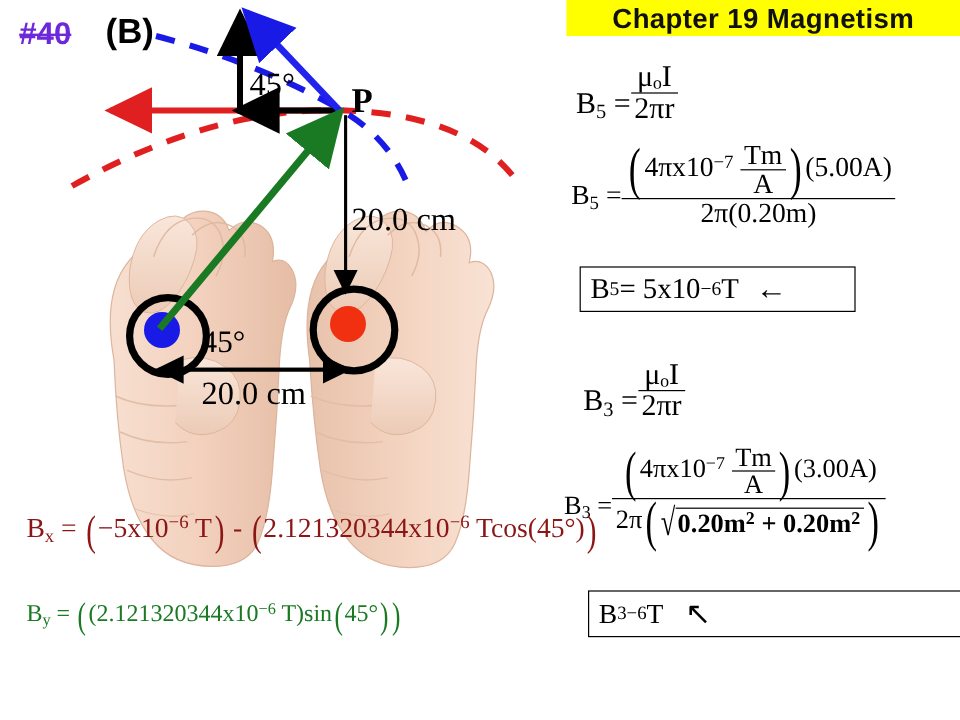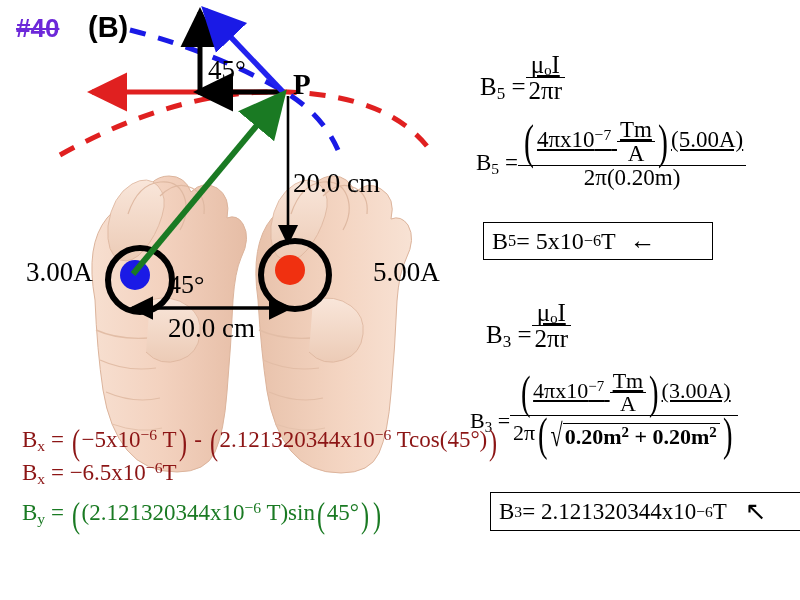--- a/index.html
+++ b/index.html
@@ -70,21 +70,21 @@
   }
   .math sub { font-size: 0.68em; vertical-align: -0.25em; }
   .math sup { font-size: 0.68em; vertical-align: 0.45em; }
 
   
   .frac {
     display: inline-block;
     vertical-align: middle;
     text-align: center;
   }
-  .frac .num { display: block; padding: 0 3px; text-decoration: underline; }
+  .frac .num { display: block; padding: 0 3px; }
   .frac .den {
     display: block;
     border-top: 1.6px solid currentColor;
     padding: 0 3px;
   }
   .inline-mid { display: inline-block; vertical-align: middle; margin-top: 21px; }
 
   
   .bigparen {
     display: inline-block;
@@ -155,20 +155,23 @@
     font-family: "Liberation Serif", serif;
     color: #000000;
     white-space: nowrap;
   }
 </style>
 </head>
 <body>
 
 <div id="slide">
 
+  <div id="title-band">
+    <span id="title-text">Chapter 19 Magnetism</span>
+  </div>
 
   <div id="prob-num">#40</div>
   <div id="prob-part">(B)</div>
 
   <svg id="hand-layer" viewBox="0 0 800 600">
     <defs>
       <linearGradient id="skinL" x1="0" y1="0" x2="1" y2="0">
         <stop offset="0%" stop-color="#f7dfd0"></stop>
         <stop offset="45%" stop-color="#f3d2bf"></stop>
         <stop offset="100%" stop-color="#e6bda6"></stop>
@@ -258,22 +261,20 @@
 
     <line x1="288" y1="96" x2="288" y2="243" stroke="#000000" stroke-width="2.6" marker-end="url(#arrBlack)"></line>
 
     <line x1="134" y1="308" x2="290" y2="308" stroke="#000000" stroke-width="3" marker-end="url(#arrBlack)"></line>
     <line x1="290" y1="308" x2="132" y2="308" stroke="#000000" stroke-width="3" marker-end="url(#arrBlack)"></line>
   </svg>
 
   <div class="lbl" style="left:208px; top:55px; font-size:27px;">45°</div>
   <div class="lbl" style="left:293px; top:68px; font-size:29px; font-weight:600;">P</div>
   <div class="lbl" style="left:293px; top:168px; font-size:27px;">20.0 cm</div>
-  <div class="lbl" style="left:26px; top:257px; font-size:27px;">3.00A</div>
-  <div class="lbl" style="left:373px; top:257px; font-size:27px;">5.00A</div>
   <div class="lbl" style="left:168px; top:270px; font-size:26px;">45°</div>
   <div class="lbl" style="left:168px; top:313px; font-size:27px;">20.0 cm</div>
 
   <div class="math" style="left:480px; top:52px; font-size:25px;">
     <span class="inline-mid"><span>B</span><sub>5</sub> =</span><span class="frac">
       <span class="num">μₒI</span>
       <span class="den">2πr</span>
     </span>
   </div>
 
@@ -321,32 +322,28 @@
             <span>+</span>
             <span>0.20m</span><sup>2</sup></span>
         </span><span class="bigparen">)</span>
       </span>
     </span>
   </div>
 
   <div class="answer-box" style="left:490px; top:492px; width:295px; height:33px; font-size:23px;">
     <span>B</span>
       <sub>3</sub>
-      <span> = 2.121320344x10</span>
       <sup>−6</sup>
       <span> T</span>
     <span style="padding-left:18px; font-size:26px;">↖</span>
   </div>
 
   <div class="math red-eq" style="left:22px; top:427px; font-size:23px;">
     <span>B</span><sub>x</sub><span> = </span><span class="medparen">(</span><span>−5x10</span><sup>−6</sup><span> T</span><span class="medparen">)</span><span> - </span><span class="medparen">(</span><span>2.121320344x10</span><sup>−6</sup><span> Tcos</span><span>(45°)</span><span class="medparen">)</span>
   </div>
 
-  <div class="math red-eq" style="left:22px; top:460px; font-size:23px;">
-    <span>B</span><sub>x</sub><span> = −6.5x10</span><sup>−6</sup><span>T</span>
-  </div>
-
-  <div class="math green-eq" style="left:22px; top:500px; font-size:23px;">
+
+  <div class="math green-eq" style="left:22px; top:500px; font-size:20px;">
     <span>B</span><sub>y</sub><span> = </span><span class="medparen">(</span><span>(2.121320344x10</span><sup>−6</sup><span> T)sin</span><span class="medparen">(</span><span>45°</span><span class="medparen">)</span><span class="medparen">)</span>
   </div>
 
 
 </div>
 
 </body></html>

